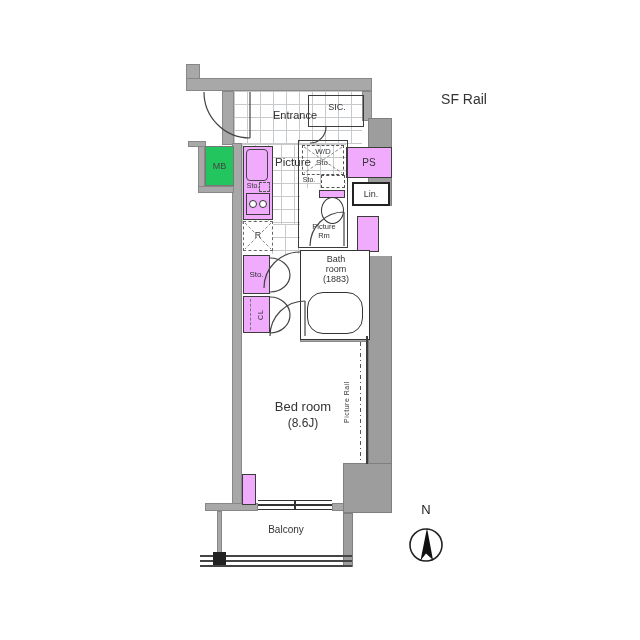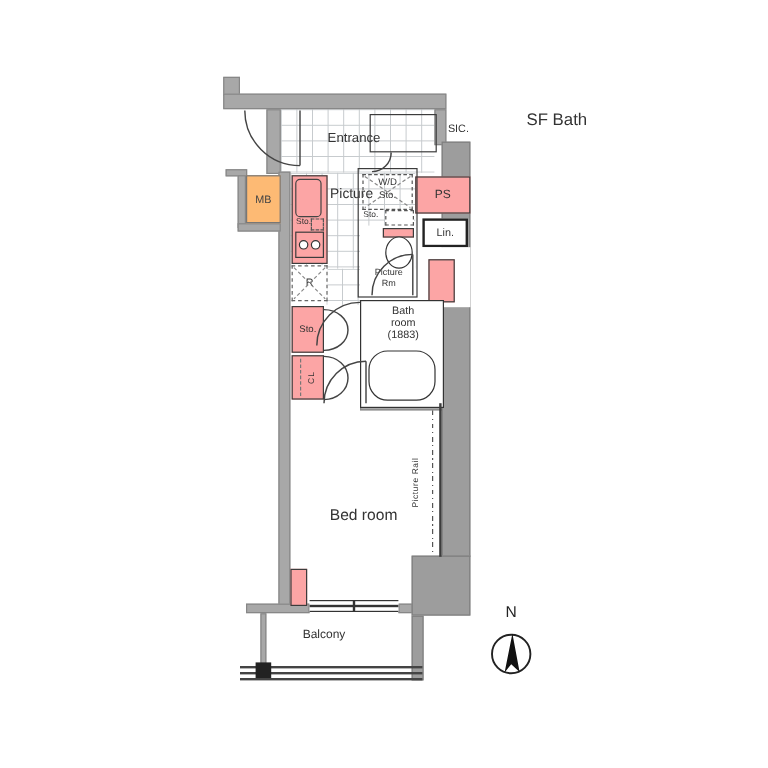--- a/index.html
+++ b/index.html
@@ -8,38 +8,38 @@
   html,body{margin:0;padding:0;background:#fff;}
   #canvas{position:relative;width:640px;height:640px;background:#fff;overflow:hidden;
           font-family:"Liberation Sans", sans-serif;color:var(--text);}
   .abs{position:absolute;box-sizing:border-box;}
   .wall{background:var(--wall);border:1px solid #878787;}
   .mass{background:var(--mass);border:1px solid #7f7f7f;}
   .tiles{background-color:#fff;
          background-image:linear-gradient(to right, var(--tile) 1px, transparent 1px),
                           linear-gradient(to bottom, var(--tile) 1px, transparent 1px);
          background-size:13px 13px;}
-  .box{background:#fca5a5;border:1px solid var(--line);}
-  .boxthin{background:#fdba74;border:1px solid #777;}
+  .box{background:#f0abfc;border:1px solid var(--line);}
+  .boxthin{background:#22c55e;border:1px solid #777;}
   .boxclear{background:transparent;border:1px solid var(--line);}
   .dashed{background:transparent;border:1.2px dashed #555;}
   .lbl{display:flex;align-items:center;justify-content:center;text-align:center;
        line-height:1.15;white-space:nowrap;color:var(--text);}
   .vtext{writing-mode:vertical-rl;transform:rotate(180deg);display:flex;
          align-items:center;justify-content:center;letter-spacing:1px;}
   .hline{background:#444;}
   .dashdot{background:repeating-linear-gradient(to bottom,#555 0 4px,transparent 4px 7px,#555 7px 8px,transparent 8px 11px);}
   svg{position:absolute;left:0;top:0;}
 </style>
 </head>
 <body>
 
 <div id="canvas">
 
-  <div class="abs lbl" style="left:426px;top:90px;width:76px;height:18px;font-size:14px;">SF Bath</div>
+  <div class="abs lbl" style="left:426px;top:90px;width:76px;height:18px;font-size:14px;">SF Rail</div>
 
   <div class="abs tiles" style="left:234px;top:91px;width:128px;height:53px;"></div>
   <div class="abs tiles" style="left:242px;top:144px;width:104px;height:80px;"></div>
   <div class="abs tiles" style="left:272px;top:224px;width:30px;height:30px;"></div>
 
   <div class="abs wall" style="left:186px;top:64px;width:14px;height:16px;"></div>
   <div class="abs wall" style="left:186px;top:78px;width:186px;height:13px;"></div>
   <div class="abs wall" style="left:222px;top:91px;width:12px;height:54px;"></div>
   <div class="abs wall" style="left:232px;top:143px;width:10px;height:364px;"></div>
   <div class="abs wall" style="left:188px;top:141px;width:18px;height:6px;"></div>
@@ -56,21 +56,21 @@
   <div class="abs mass" style="left:343px;top:513px;width:10px;height:54px;"></div>
 
   <div class="abs box lbl" style="left:346px;top:147px;width:46px;height:31px;font-size:10px;">PS</div>
   <div class="abs lbl" style="left:352px;top:182px;width:38px;height:24px;font-size:9px;background:#fff;border:2px solid #222;">Lin.</div>
   <div class="abs" style="left:350px;top:206px;width:42px;height:50px;background:#fff;"></div>
   <div class="abs box" style="left:357px;top:216px;width:22px;height:36px;border-width:1.4px;"></div>
 
   <div class="abs boxthin lbl" style="left:205px;top:146px;width:29px;height:40px;font-size:9px;color:#444;">MB</div>
 
   <div class="abs boxclear" style="left:308px;top:95px;width:56px;height:32px;"></div>
-  <div class="abs lbl" style="left:314px;top:101px;width:46px;height:12px;font-size:9px;margin-left:45px;">SIC.</div>
+  <div class="abs lbl" style="left:314px;top:101px;width:46px;height:12px;font-size:9px;">SIC.</div>
 
   <div class="abs lbl" style="left:255px;top:108px;width:80px;height:14px;font-size:11px;">Entrance</div>
   <div class="abs lbl" style="left:258px;top:156px;width:70px;height:14px;font-size:11.5px;">Picture</div>
 
   <div class="abs box" style="left:243px;top:146px;width:30px;height:74px;"></div>
   <div class="abs box" style="left:246px;top:149px;width:22px;height:32px;border-radius:4px;border-color:#444;"></div>
   <div class="abs lbl" style="left:242px;top:182px;width:22px;height:9px;font-size:7px;">Sto.</div>
   <div class="abs dashed" style="left:259px;top:182px;width:11px;height:10px;border-width:1px;"></div>
   <div class="abs box" style="left:246px;top:193px;width:24px;height:22px;"></div>
   <div class="abs" style="left:249px;top:200px;width:8px;height:8px;border:1px solid #333;border-radius:50%;background:#fff;"></div>
@@ -96,30 +96,31 @@
   <div class="abs lbl" style="left:303px;top:264px;width:66px;height:10px;font-size:9px;">room</div>
   <div class="abs lbl" style="left:303px;top:274px;width:66px;height:10px;font-size:9px;">(1883)</div>
   <div class="abs" style="left:307px;top:292px;width:56px;height:42px;background:#fff;border:1.5px solid #333;border-radius:16px;"></div>
 
   <div class="abs box lbl" style="left:243px;top:255px;width:27px;height:39px;font-size:8px;border-width:1.2px;">Sto.</div>
   <div class="abs box" style="left:243px;top:296px;width:27px;height:37px;border-width:1.2px;"></div>
   <div class="abs" style="left:250px;top:299px;width:1px;height:31px;border-left:1px dashed #777;"></div>
   <div class="abs vtext lbl" style="left:255px;top:300px;width:12px;height:29px;font-size:7px;">CL</div>
 
   <div class="abs" style="left:366px;top:336px;width:2px;height:128px;background:var(--line);"></div>
-  <div class="abs lbl" style="left:240px;top:399px;width:126px;height:16px;font-size:13px;margin-top:22px;">Bed room</div>
+  <div class="abs lbl" style="left:240px;top:399px;width:126px;height:16px;font-size:13px;">Bed room</div>
+  <div class="abs lbl" style="left:240px;top:416px;width:126px;height:15px;font-size:12px;">(8.6J)</div>
   <div class="abs dashdot" style="left:360px;top:342px;width:1px;height:120px;"></div>
   <div class="abs vtext lbl" style="left:341px;top:370px;width:13px;height:64px;font-size:7px;letter-spacing:0.5px;">Picture Rail</div>
   <div class="abs box" style="left:242px;top:474px;width:14px;height:31px;"></div>
 
   <div class="abs" style="left:258px;top:500px;width:74px;height:10px;background:#fff;border-top:1.5px solid #333;border-bottom:1.5px solid #333;"></div>
   <div class="abs" style="left:258px;top:504px;width:74px;height:1.5px;background:#333;"></div>
   <div class="abs" style="left:294px;top:500px;width:1.5px;height:10px;background:#333;"></div>
 
-  <div class="abs lbl" style="left:230px;top:523px;width:80px;height:13px;font-size:10px;text-align:right;">Balcony</div>
+  <div class="abs lbl" style="left:246px;top:523px;width:80px;height:13px;font-size:10px;text-align:right;">Balcony</div>
   <div class="abs hline" style="left:200px;top:555px;width:152px;height:2px;"></div>
   <div class="abs hline" style="left:200px;top:560px;width:152px;height:2px;"></div>
   <div class="abs hline" style="left:200px;top:565px;width:152px;height:2px;"></div>
   <div class="abs" style="left:213px;top:552px;width:13px;height:13px;background:#222;"></div>
 
   <svg width="640" height="640" viewBox="0 0 640 640">
     <g fill="none" stroke="#444" stroke-width="1.2">
       <path d="M204,92 A46,46 0 0 0 250,138"></path>
       <line x1="250" y1="92" x2="250" y2="138"></line>
       <path d="M310,143 A16,16 0 0 0 326,127"></path>

